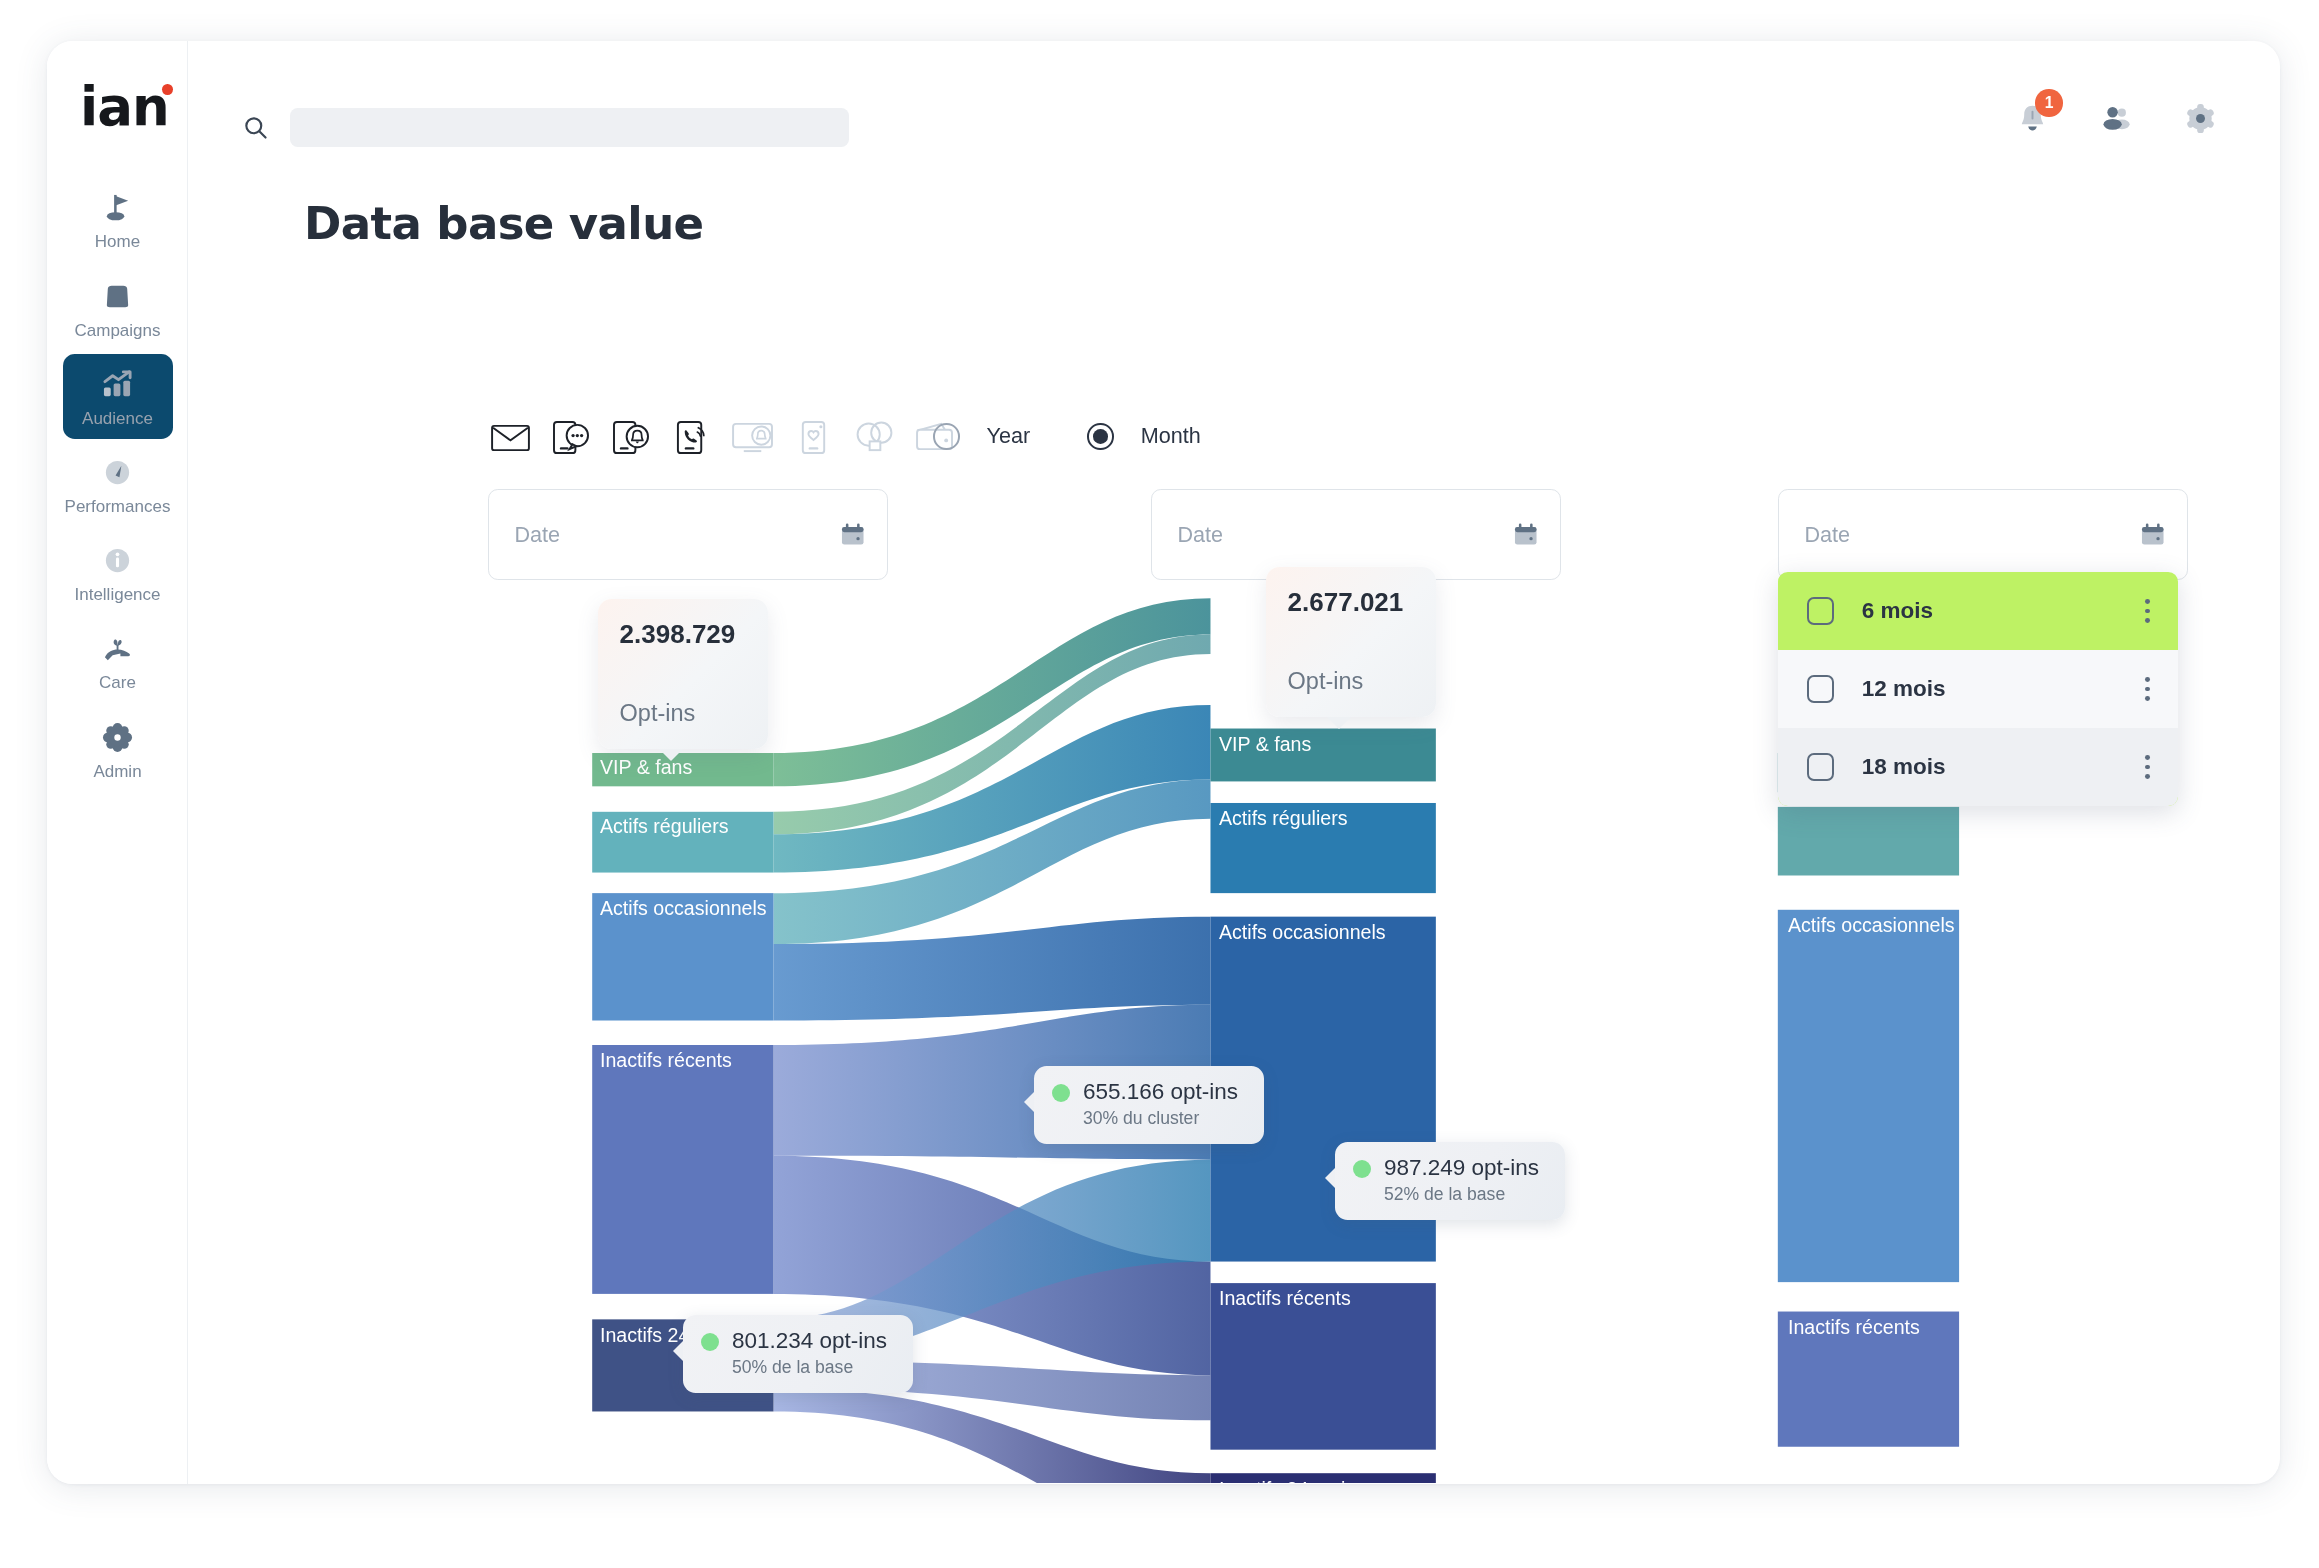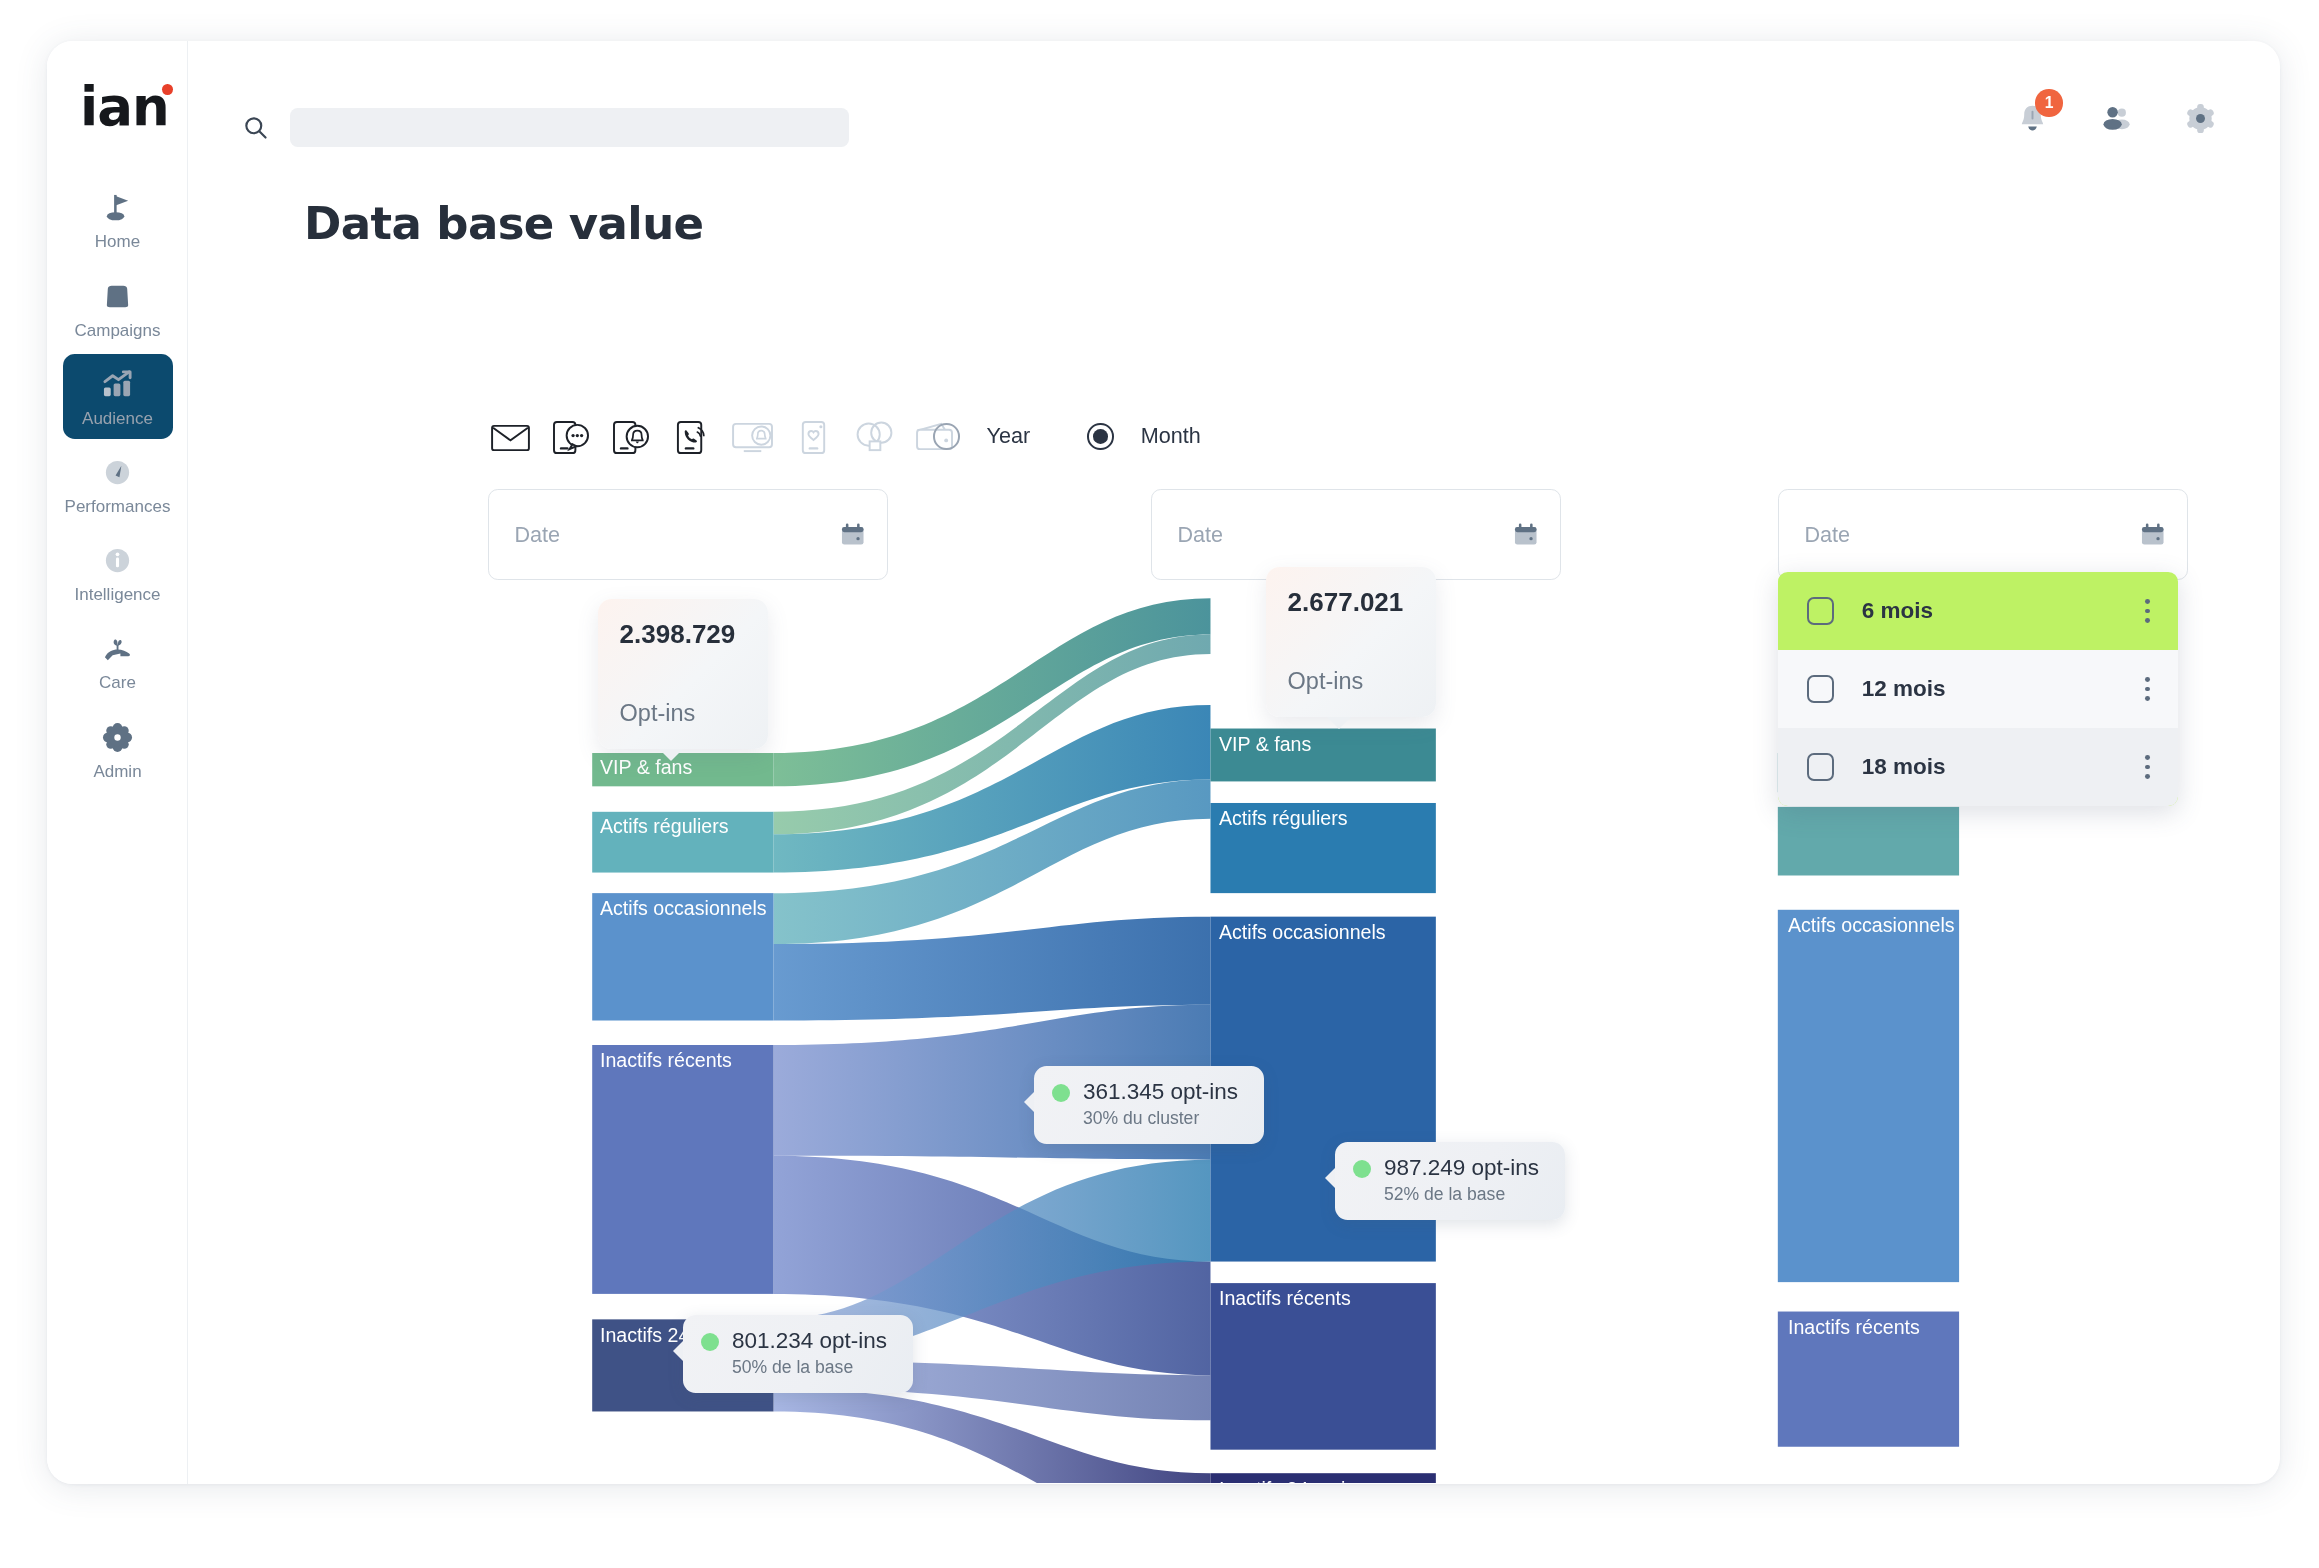--- a/index.html
+++ b/index.html
@@ -524,21 +524,21 @@
       <div class="k">Opt-ins</div>
     </div>
     <div class="bigtip" style="left:1078px;top:397px;">
       <div class="v">2.677.021</div>
       <div class="k">Opt-ins</div>
     </div>
 
     <div class="smalltip" style="left:846px;top:896px;">
       <span class="gdot"></span>
       <span>
-        <span class="v">361.345 opt-ins</span><br>
+        <span class="v">655.166 opt-ins</span><br>
         <span class="k">30% du cluster</span>
       </span>
     </div>
     <div class="smalltip" style="left:1147px;top:972px;">
       <span class="gdot"></span>
       <span>
         <span class="v">987.249 opt-ins</span><br>
         <span class="k">52% de la base</span>
       </span>
     </div>

